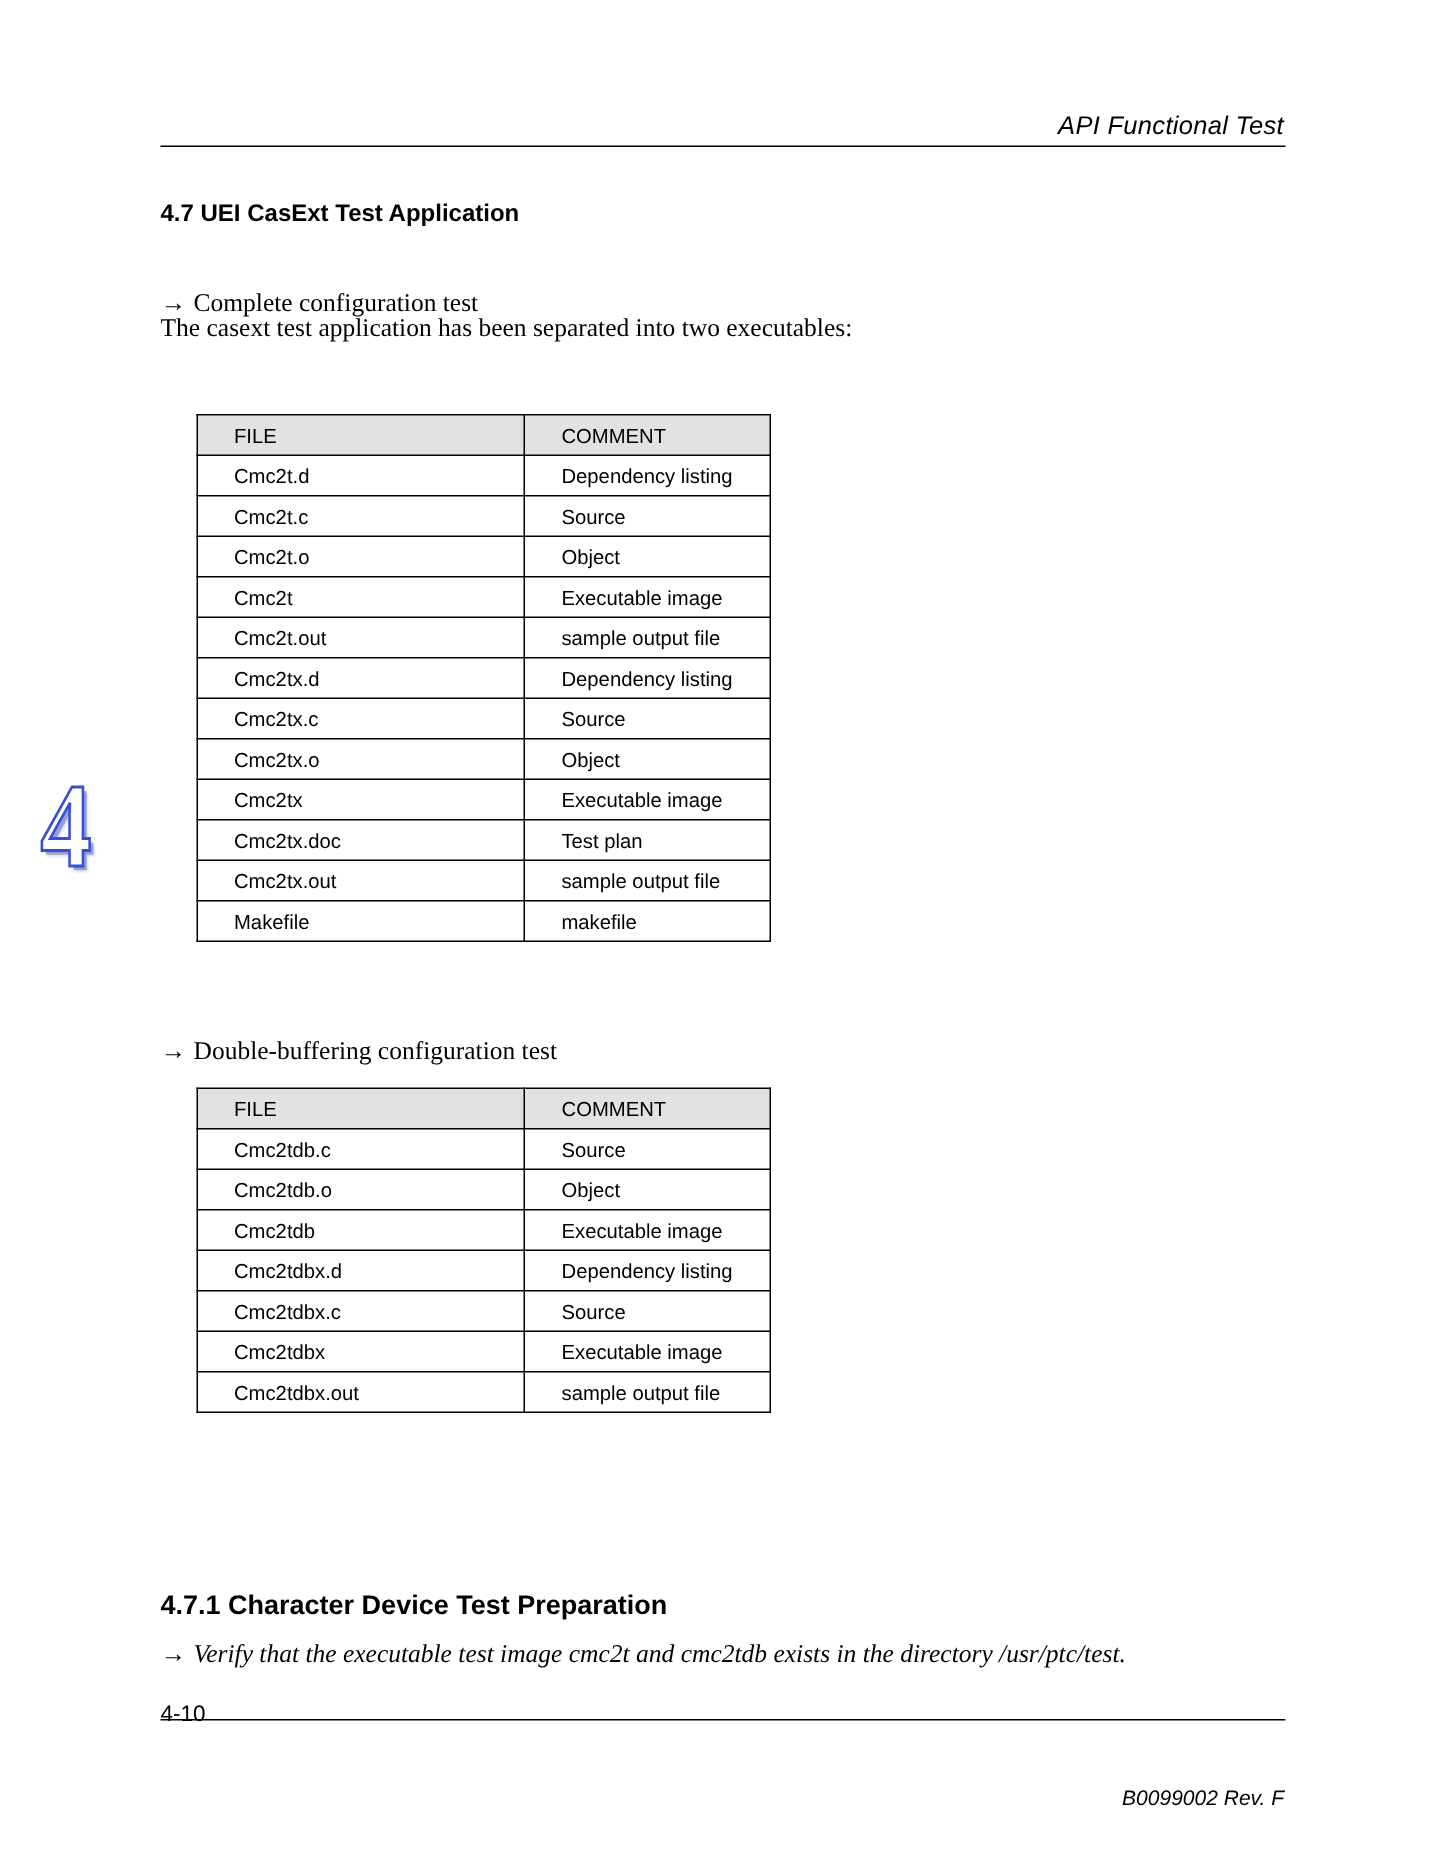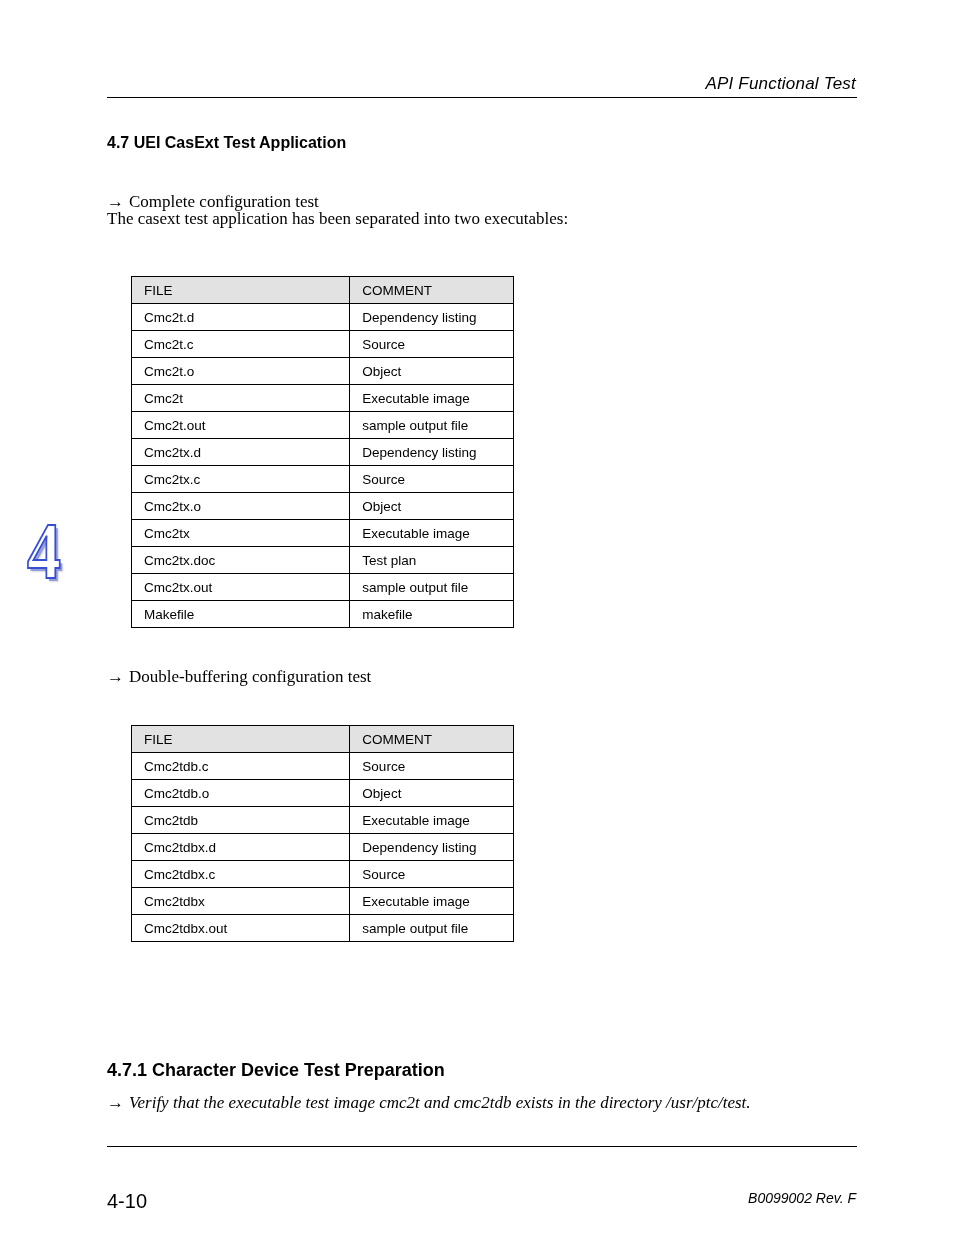--- a/index.html
+++ b/index.html
@@ -3,21 +3,21 @@
 <meta charset="utf-8">
 <style>
   * { box-sizing: border-box; margin: 0; padding: 0; }
   html, body { width: 954px; height: 1235px; background: #fff; font-family: Arial, Helvetica, sans-serif; color: #000; }
   .page { position: relative; width: 954px; height: 1092px; }
 
   .header-rule  { position: absolute; left: 107px; top: 97px;  width: 750px; height: 0; border-top: 1px solid #000; }
   .footer-rule  { position: absolute; left: 107px; top: 1146px; width: 750px; height: 0; border-top: 1px solid #000; }
   .header-right { position: absolute; right: 98px; top: 74px; font-style: italic; font-size: 17px; letter-spacing: .2px; }
 
-  .footer-left  { position: absolute; left: 107px; top: 1190px; font-size: 20px; }
+  .footer-left  { position: absolute; left: 107px; top: 1134px; font-size: 15px; }
   .footer-right { position: absolute; right: 98px; top: 1190px; font-style: italic; font-size: 14px; }
 
   .section-title { position: absolute; left: 107px; font-family: Arial, Helvetica, sans-serif; font-weight: bold; font-size: 16px; }
   #sec-uei-casext { top: 134px; }
 
   .body-text { position: absolute; left: 107px; width: 744px; font-family: "Times New Roman", Times, serif; font-size: 17px; line-height: 1.3; }
   #txt-p1 { top: 168px; margin-top: 40px; }
   #txt-p2 { top: 191px; }
   .arrow  { font-family: Arial, sans-serif; display: inline-block; width: 22px; }
 
@@ -32,34 +32,34 @@
   }
 
   table.data {
     position: absolute; left: 131px; width: 383px;
     border-collapse: collapse;
     font-family: Arial, Helvetica, sans-serif;
     font-size: 13.5px;
   }
   table.data th, table.data td {
     border: 1px solid #000;
-    padding: 6px 8px 5px 12px;
+    padding: 6px 8px 5px 24px;
     text-align: left;
     font-weight: normal;
     vertical-align: middle;
     height: 18px;
   }
   table.data th { background: #e2e2e2; }
   table.data col.c1 { width: 219px; }
   table.data col.c2 { width: 164px; }
 
   #tbl-full { top: 276px; }
   #tbl-db   { top: 725px; }
 
-  #txt-p3 { top: 666px; }
+  #txt-p3 { top: 690px; }
 
   .section-title.small { font-size: 18px; }
   #sec-chrprep { top: 1060px; text-align: center; }
   #txt-prep { top: 1092px; font-style: italic; }
 </style>
 </head>
 <body>
 <div class="page">
 
   <div class="header-right">API Functional Test</div>

